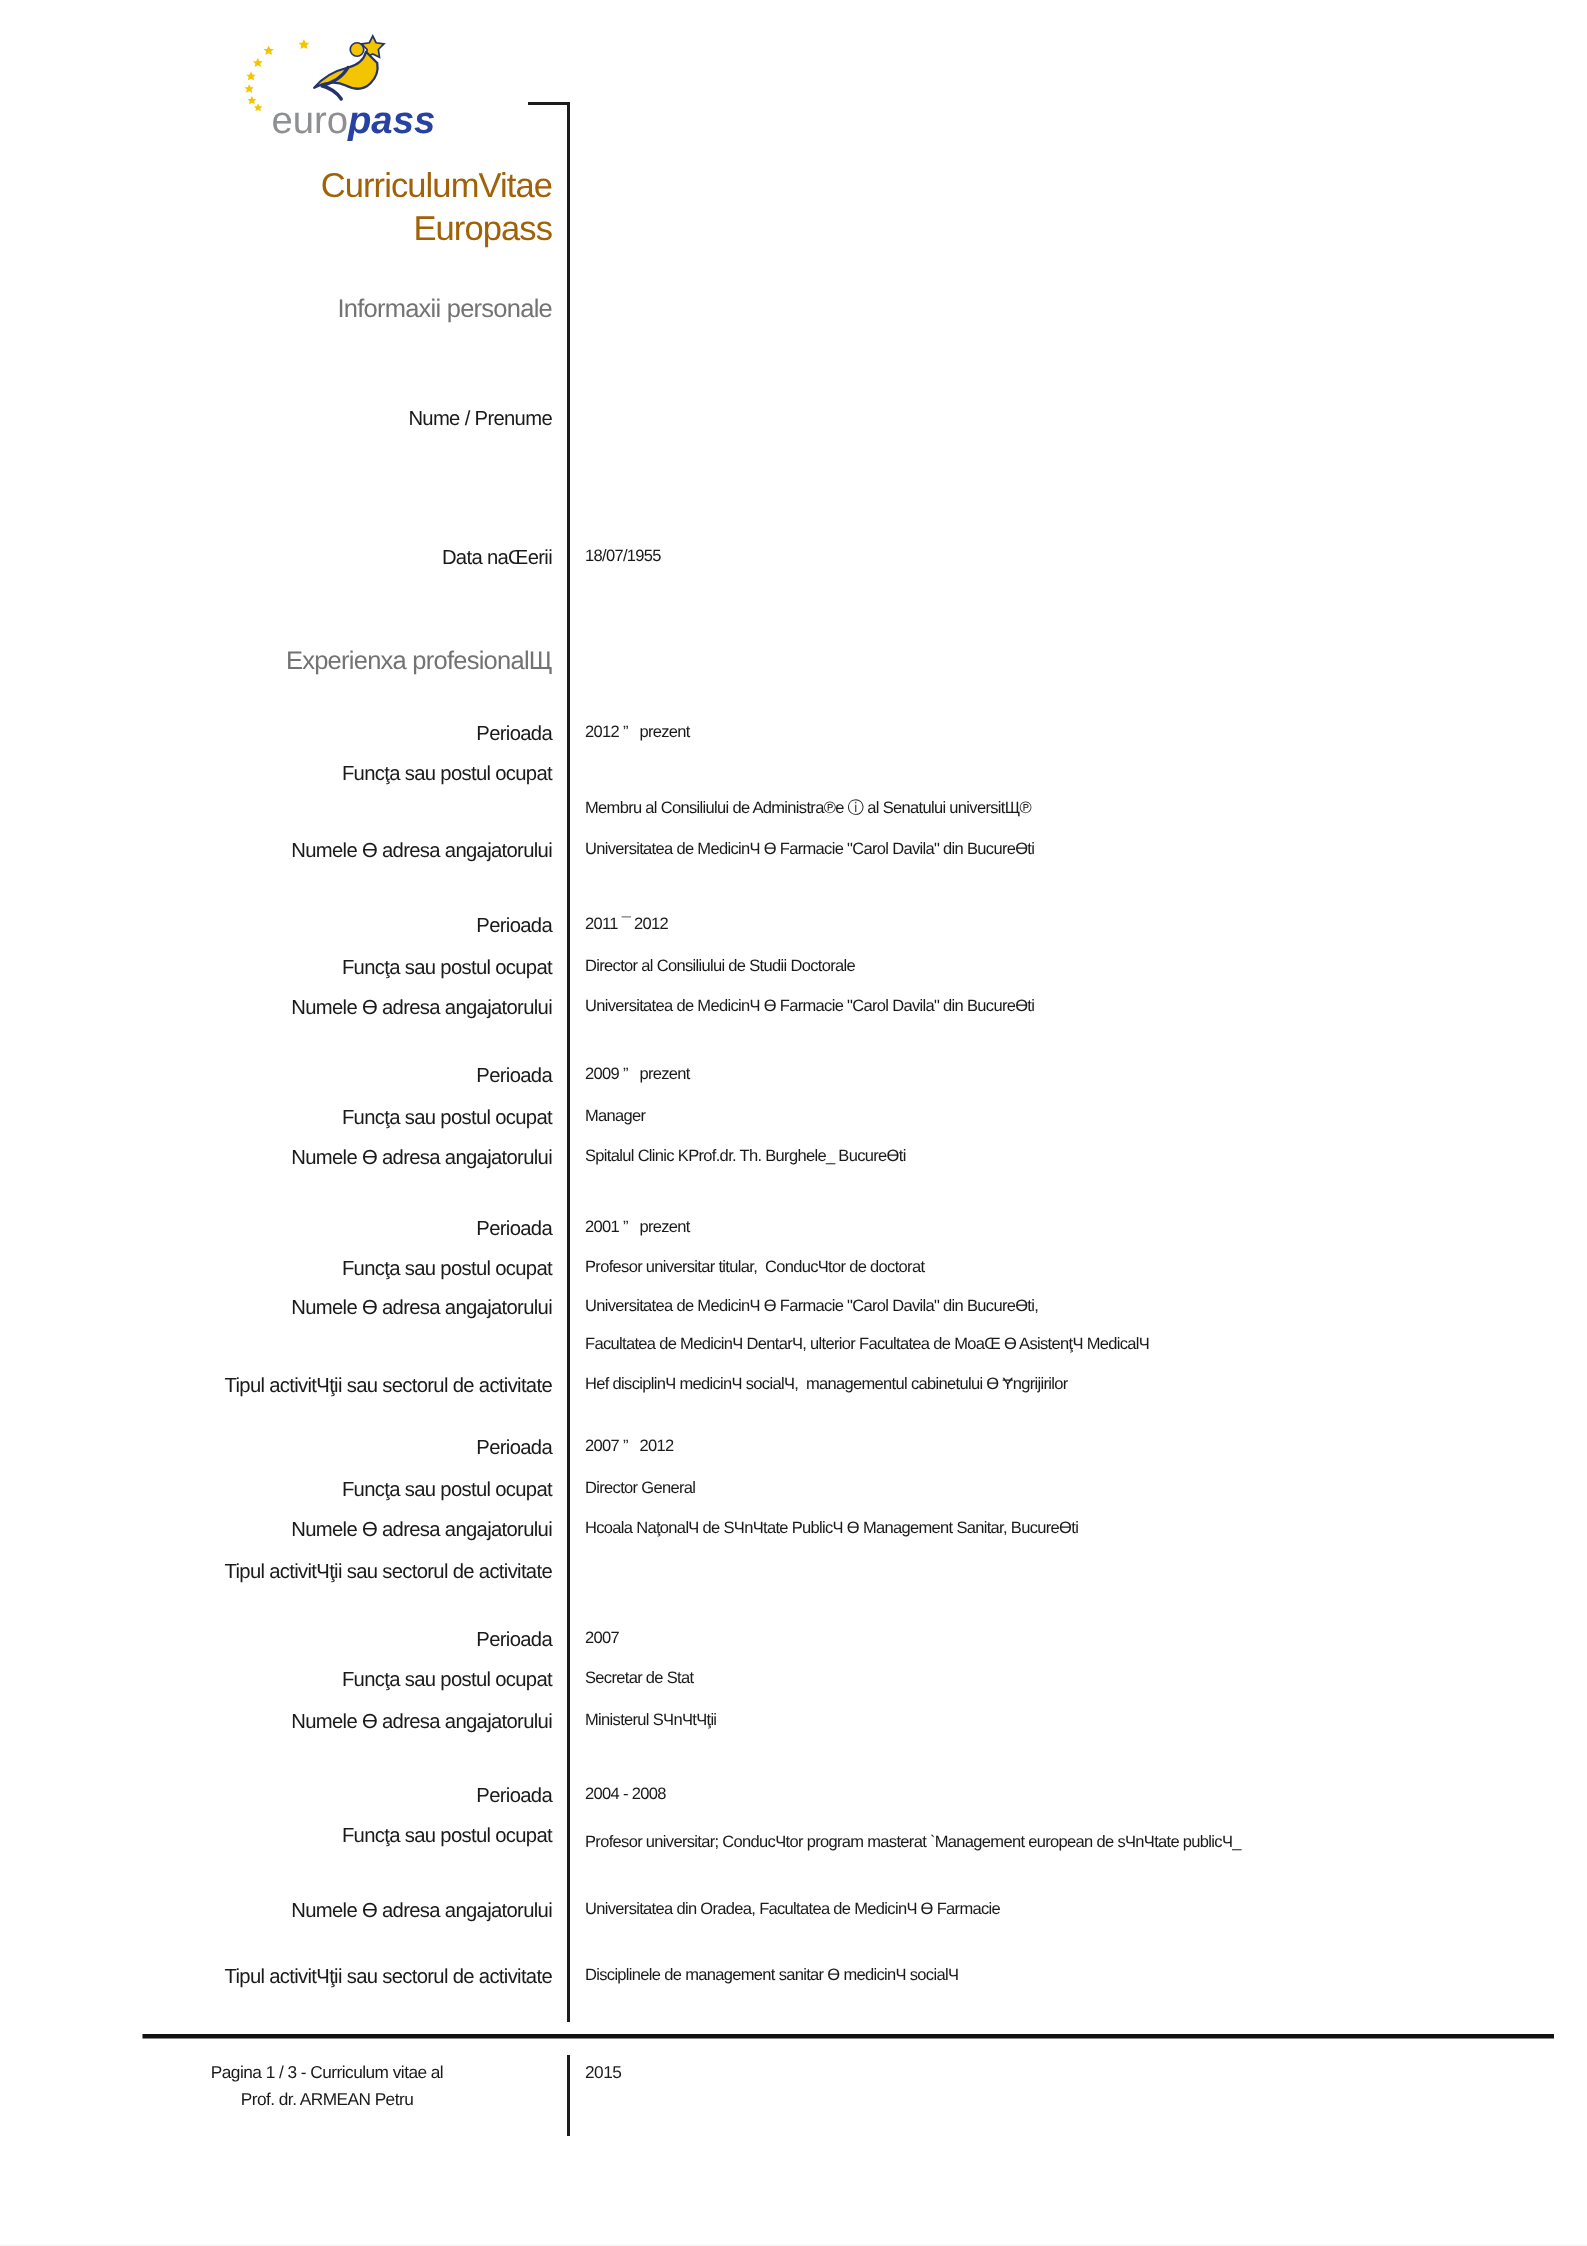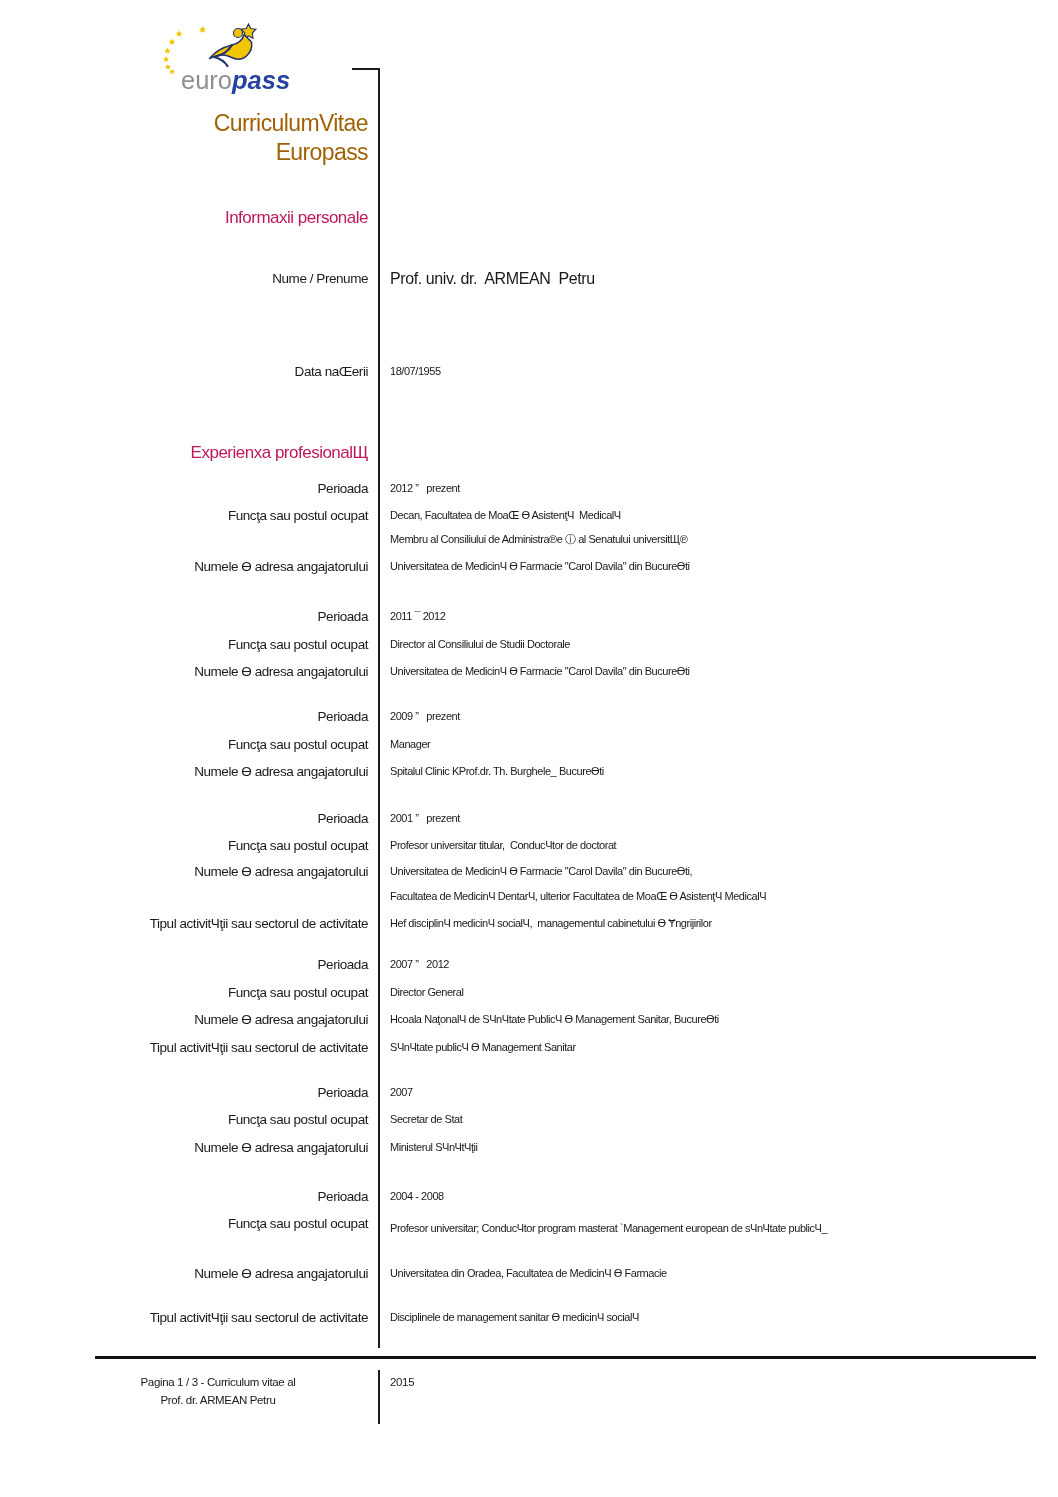--- a/index.html
+++ b/index.html
@@ -15,21 +15,21 @@
   
   .v-rule{position:absolute;left:378px;top:68px;width:2px;height:1280px;background:#1c1c1c;}
   .corner{position:absolute;left:352px;top:68px;width:27px;height:2px;background:#1c1c1c;}
   
   .title-line{
     position:absolute;right:690px;text-align:right;white-space:nowrap;
     font-size:23px;letter-spacing:-0.6px;color:#a16207;
   }
   .section-heading{
     position:absolute;right:690px;white-space:nowrap;
-    font-size:17px;letter-spacing:-0.5px;color:#be185d;margin-top:12px;
+    font-size:17px;letter-spacing:-0.5px;color:#737373;
   }
   
   .lbl{
     position:absolute;right:690px;width:300px;text-align:right;white-space:nowrap;
     font-size:13.5px;letter-spacing:-0.45px;color:#1a1a1a;line-height:1.25;
   }
   .val{
     position:absolute;left:390px;width:632px;
     font-size:11px;letter-spacing:-0.45px;color:#1a1a1a;line-height:1.3;
     white-space:pre-wrap;
@@ -73,31 +73,29 @@
 
   <div class="corner"></div>
   <div class="v-rule"></div>
 
   <div class="title-line" style="top:110px">CurriculumVitae</div>
   <div class="title-line" style="top:139px">Europass</div>
 
   <div class="section-heading" style="top:196px">Informaxii personale</div>
 
   <div class="lbl" style="top:271px">Nume / Prenume</div>
-  <div class="val val-name" style="top:269px">Prof. univ. dr.  ARMEAN  Petru</div>
 
   <div class="lbl" style="top:364px">Data naŒerii</div>
   <div class="val" style="top:364px">18/07/1955</div>
 
   <div class="section-heading" style="top:431px">Experienxa profesionalЩ</div>
 
   <div class="lbl" style="top:481px">Perioada</div>
   <div class="val" style="top:481px">2012 ”   prezent</div>
   <div class="lbl" style="top:508px">Funcţa sau postul ocupat</div>
-  <div class="val" style="top:508px">Decan, Facultatea de MoaŒ Ɵ AsistenţЧ  MedicalЧ</div>
   <div class="val" style="top:532px">Membru al Consiliului de Administra℗e ⓘ al Senatului universitЩ℗</div>
   <div class="lbl" style="top:559px">Numele Ɵ adresa angajatorului</div>
   <div class="val" style="top:559px">Universitatea de MedicinЧ Ɵ Farmacie "Carol Davila" din BucureƟti</div>
 
   <div class="lbl" style="top:609px">Perioada</div>
   <div class="val" style="top:609px">2011 ¯ 2012</div>
   <div class="lbl" style="top:637px">Funcţa sau postul ocupat</div>
   <div class="val" style="top:637px">Director al Consiliului de Studii Doctorale</div>
   <div class="lbl" style="top:664px">Numele Ɵ adresa angajatorului</div>
   <div class="val" style="top:664px">Universitatea de MedicinЧ Ɵ Farmacie "Carol Davila" din BucureƟti</div>
@@ -119,21 +117,20 @@
   <div class="lbl" style="top:916px">Tipul activitЧţii sau sectorul de activitate</div>
   <div class="val" style="top:916px">Hef disciplinЧ medicinЧ socialЧ,  managementul cabinetului Ɵ Ɏngrijirilor</div>
 
   <div class="lbl" style="top:957px">Perioada</div>
   <div class="val" style="top:957px">2007 ”   2012</div>
   <div class="lbl" style="top:985px">Funcţa sau postul ocupat</div>
   <div class="val" style="top:985px">Director General</div>
   <div class="lbl" style="top:1012px">Numele Ɵ adresa angajatorului</div>
   <div class="val" style="top:1012px">Hcoala NaţonalЧ de SЧnЧtate PublicЧ Ɵ Management Sanitar, BucureƟti</div>
   <div class="lbl" style="top:1040px">Tipul activitЧţii sau sectorul de activitate</div>
-  <div class="val" style="top:1040px">SЧnЧtate publicЧ Ɵ Management Sanitar</div>
 
   <div class="lbl" style="top:1085px">Perioada</div>
   <div class="val" style="top:1085px">2007</div>
   <div class="lbl" style="top:1112px">Funcţa sau postul ocupat</div>
   <div class="val" style="top:1112px">Secretar de Stat</div>
   <div class="lbl" style="top:1140px">Numele Ɵ adresa angajatorului</div>
   <div class="val" style="top:1140px">Ministerul SЧnЧtЧţii</div>
 
   <div class="lbl" style="top:1189px">Perioada</div>
   <div class="val" style="top:1189px">2004 - 2008</div>

